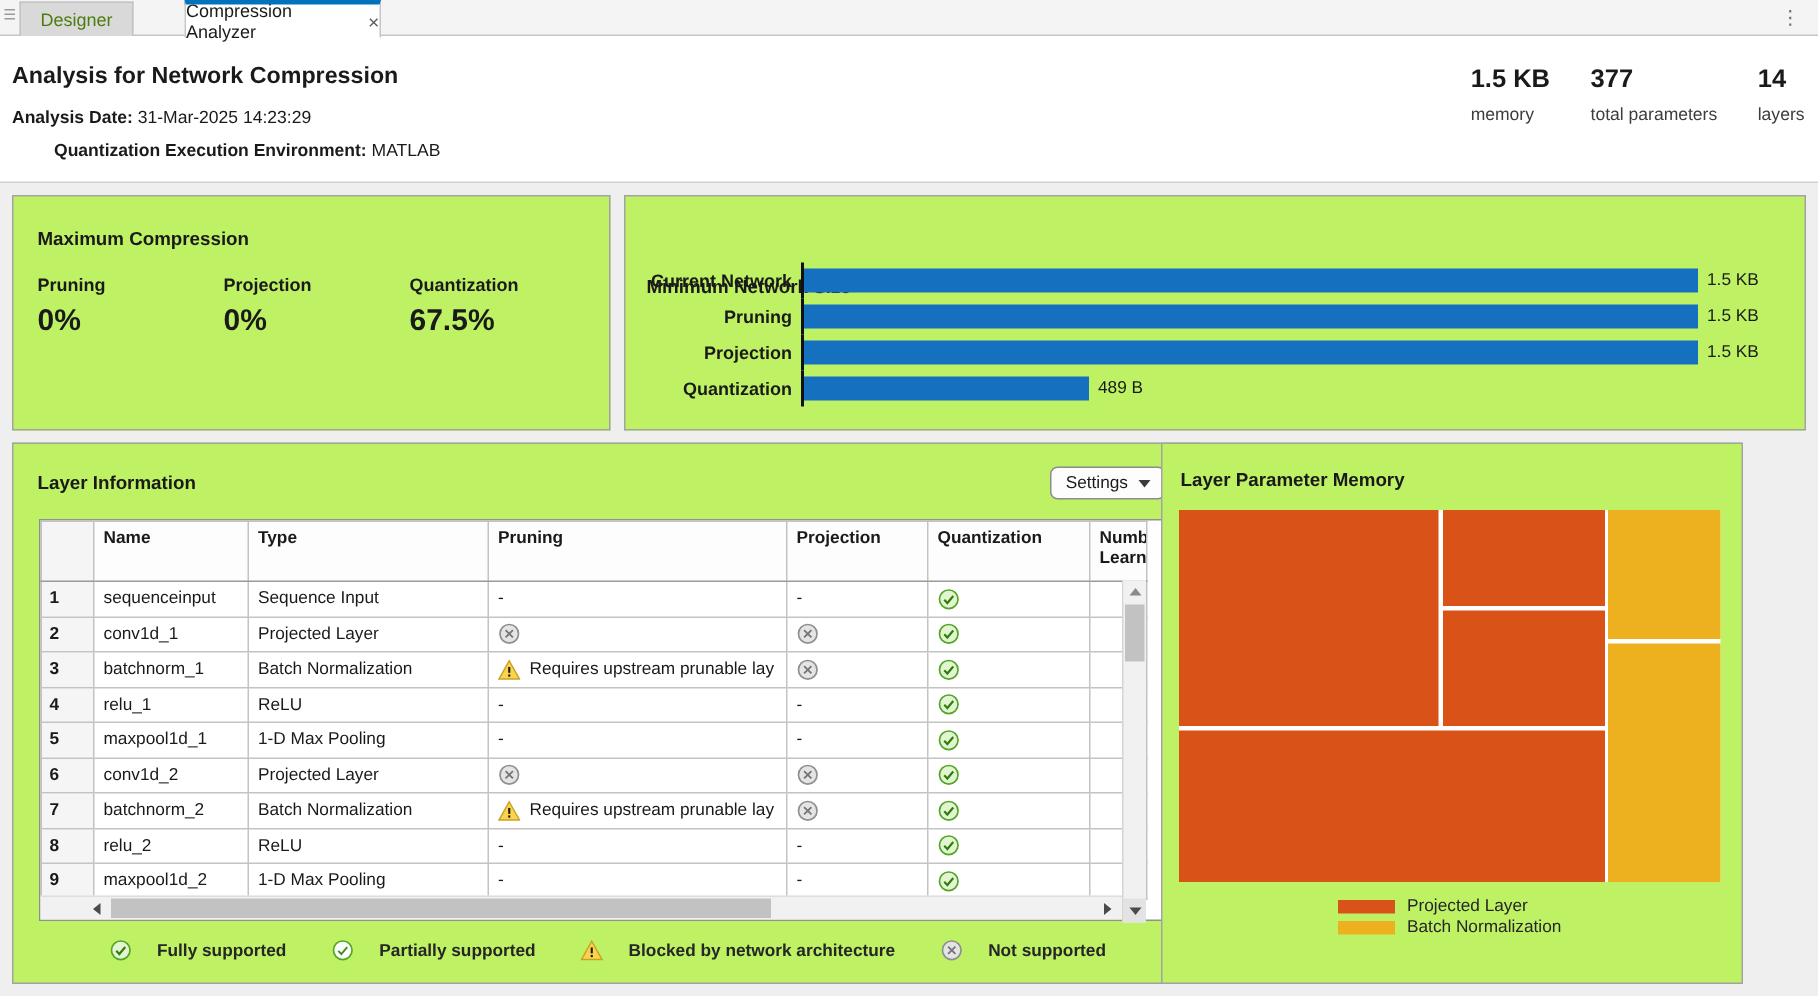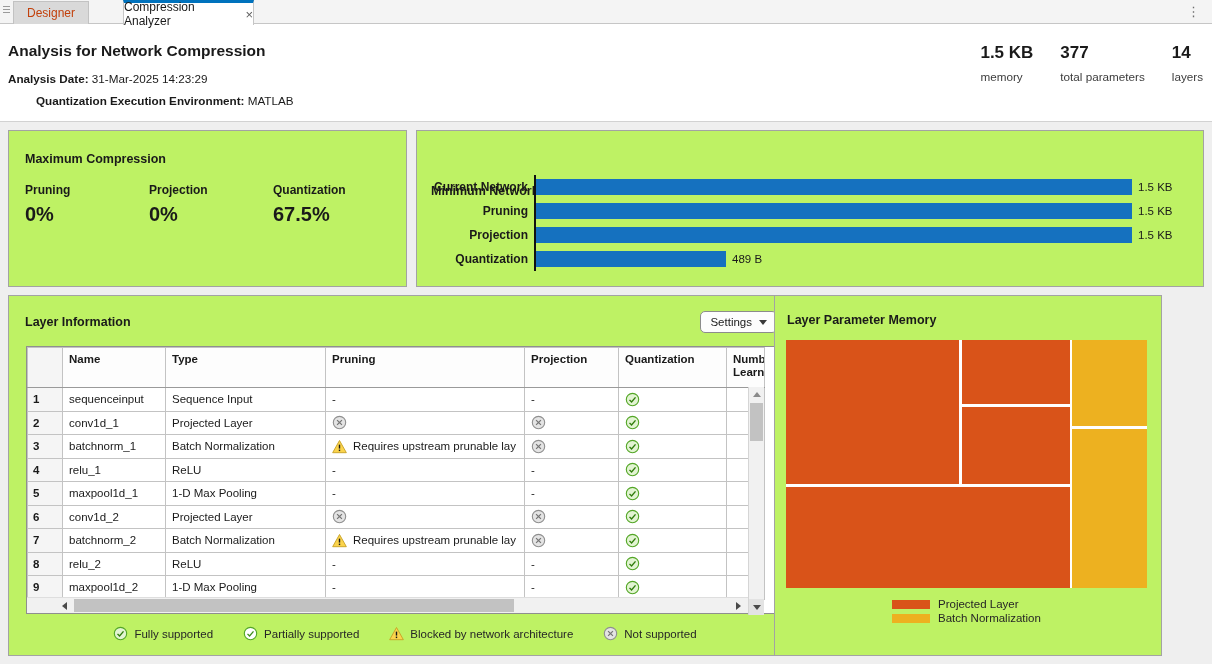--- a/index.html
+++ b/index.html
@@ -4,21 +4,21 @@
 <style>
   *{margin:0;padding:0;box-sizing:border-box;}
   html,body{width:1212px;height:664px;}
   body{background:#efefef;font-family:"Liberation Sans",sans-serif;color:#1a1a1a;position:relative;overflow:hidden;font-size:12px;}
 
   
   .tabbar{position:absolute;left:0;top:0;width:1212px;height:24px;background:#f4f4f4;border-bottom:1px solid #c6c6c6;z-index:5;}
   .grabber{position:absolute;left:3px;top:6px;width:7px;}
   .grabber i{display:block;height:1px;background:#9a9a9a;margin-bottom:2px;}
   .tab{position:absolute;display:flex;align-items:center;font-size:12px;cursor:default;}
-  .tab-designer{left:13px;top:1px;height:23px;width:76px;background:#d9d9d9;border:1px solid #c2c2c2;border-bottom:none;color:#c2410c;justify-content:center;}
+  .tab-designer{left:13px;top:1px;height:23px;width:76px;background:#d9d9d9;border:1px solid #c2c2c2;border-bottom:none;color:#4d7c0f;justify-content:center;}
   .tab-active{left:89px;top:0;height:25px;width:131px;background:#ffffff;border-left:1px solid #c6c6c6;border-right:1px solid #c6c6c6;border-top:3px solid #0072BD;color:#1a1a1a;justify-content:center;gap:24px;z-index:6;margin-left:34px;}
   .tab-close{color:#5e5e5e;font-size:13px;line-height:13px;}
   .overflow-dots{position:absolute;right:12px;top:4px;color:#6e6e6e;font-size:13px;letter-spacing:0;}
 
   
   .header{position:absolute;left:0;top:24px;width:1212px;height:98px;background:#fff;border-bottom:1px solid #d2d2d2;}
   .page-title{position:absolute;left:8px;top:18px;font-size:15.5px;font-weight:bold;}
   .meta{position:absolute;left:8px;font-size:11.7px;}
   .meta .b{font-weight:bold;}
   .meta1{top:48px;} .meta2{top:70px;margin-left:28px;}
@@ -75,21 +75,21 @@
   .tri-down{width:0;height:0;border-left:4px solid transparent;border-right:4px solid transparent;border-top:5px solid #4a4a4a;}
   
   .hscroll{position:absolute;left:0;bottom:0;width:721px;height:16px;background:#f1f1f1;border-top:1px solid #dedede;}
   .hs-left{position:absolute;left:30px;top:0;width:15px;height:15px;display:flex;align-items:center;justify-content:center;}
   .hs-thumb{position:absolute;left:47px;top:1px;width:440px;height:13px;background:#c2c2c2;}
   .hs-right{position:absolute;right:2px;top:0;width:15px;height:15px;display:flex;align-items:center;justify-content:center;}
   .tri-left{width:0;height:0;border-top:4px solid transparent;border-bottom:4px solid transparent;border-right:5px solid #4a4a4a;}
   .tri-right{width:0;height:0;border-top:4px solid transparent;border-bottom:4px solid transparent;border-left:5px solid #4a4a4a;}
 
   .support-legend{position:absolute;left:0;top:330px;width:792px;display:flex;justify-content:center;gap:30px;}
-  .legend-item{display:flex;align-items:center;gap:6px;font-size:11.5px;color:#262626;}
+  .legend-item{display:flex;align-items:center;gap:17px;font-size:11.5px;color:#262626;font-weight:bold;}
 
   
   .panel-tree{left:774px;top:295px;width:388px;height:361px;}
   .panel-tree .panel-title{left:12px;top:17px;}
   .treemap{position:absolute;left:11px;top:44px;width:361px;height:248px;background:#fff;}
   .tree-rect{position:absolute;}
   .tree-legend{position:absolute;left:117px;top:301px;}
   .tree-legend .row{display:flex;align-items:center;gap:8px;height:14px;}
   .swatch{width:38px;height:9px;flex:none;}
   .tree-legend .lbl{font-size:11.5px;color:#262626;white-space:nowrap;}

